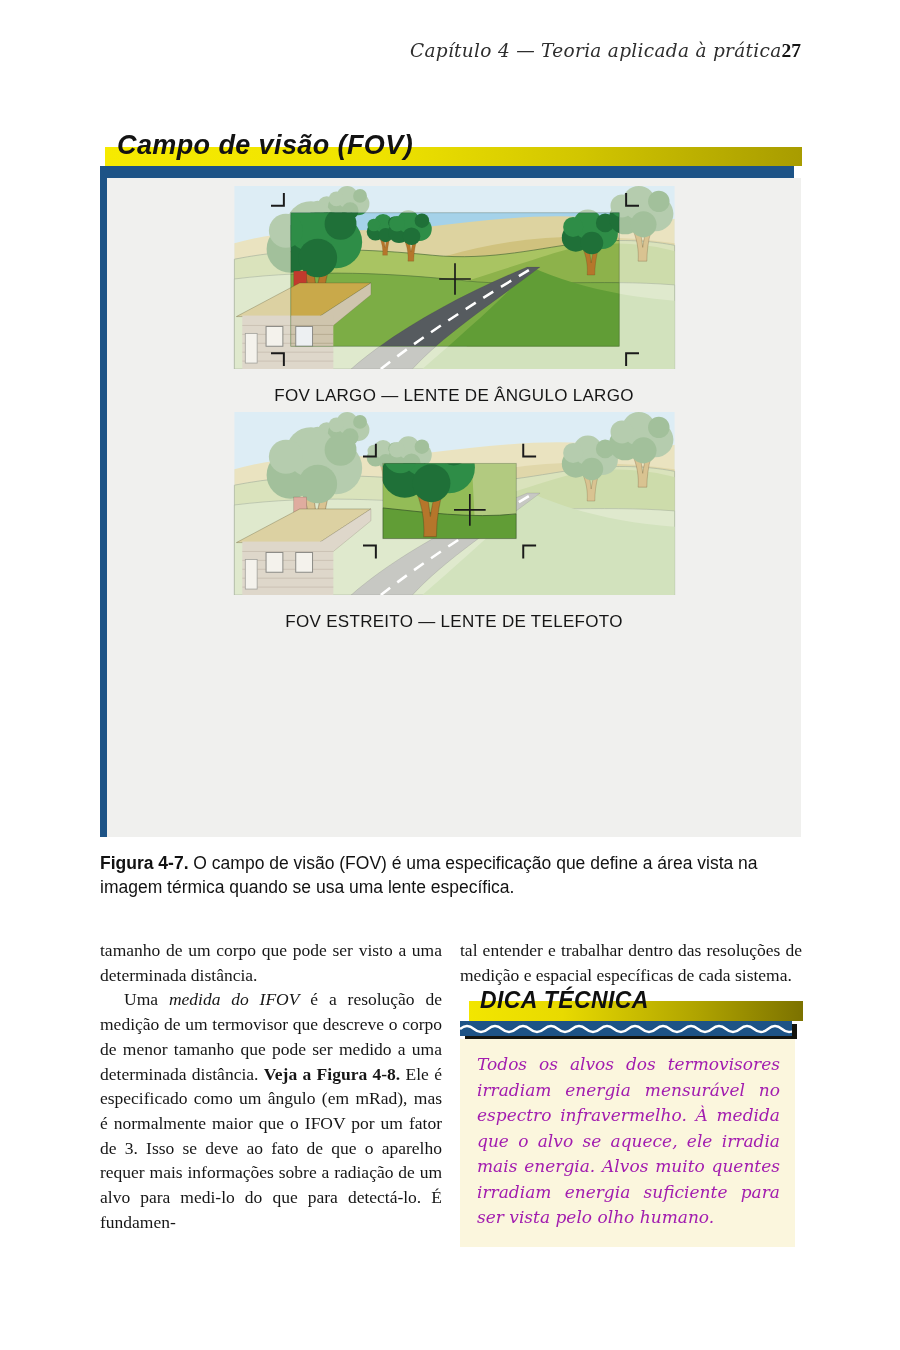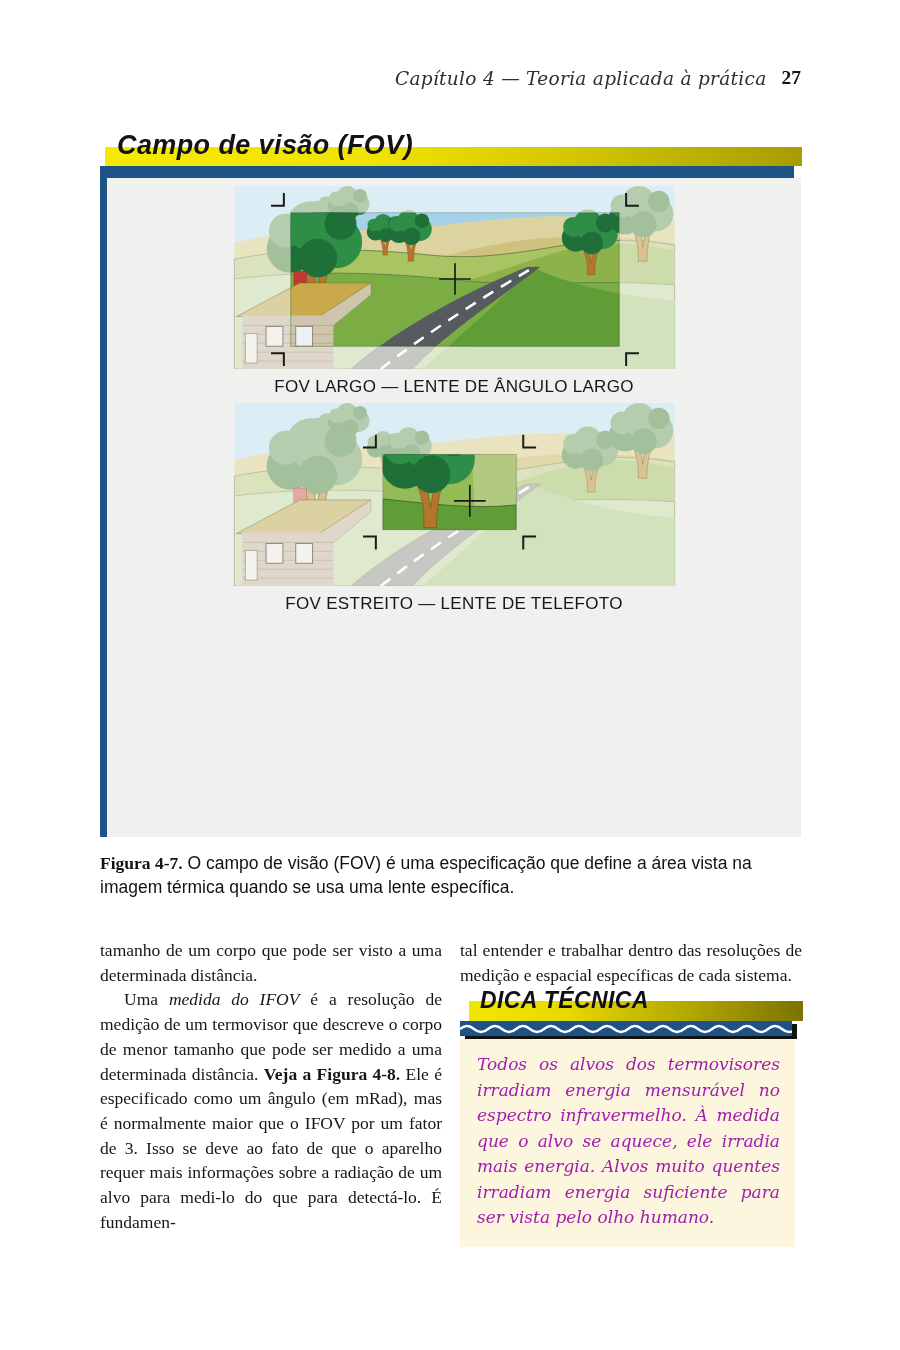--- a/index.html
+++ b/index.html
@@ -1,59 +1,59 @@
 <!DOCTYPE html>
 <html><head>
 <meta charset="utf-8">
 <style>
   html,body{margin:0;padding:0;}
   body{
     width:900px;height:1350px;background:#ffffff;position:relative;overflow:hidden;
     font-family:"Liberation Serif",serif;
   }
   
-  .running-head{position:absolute;top:67px;right:99px;display:flex;align-items:center;gap:15px;}
+  .running-head{position:absolute;top:40px;right:99px;display:flex;align-items:flex-start;}
   .rh-text{font:italic 400 18.5px "DejaVu Serif",serif;color:#2e2e2e;letter-spacing:.3px;}
   .rh-num{font:700 19.5px "Liberation Serif",serif;color:#141414;}
 
   
   .sec-yellow{position:absolute;left:105px;top:147px;width:697px;height:19px;
     background:linear-gradient(90deg,#f6ea00 0%,#f0e400 38%,#d2c600 68%,#a89c00 100%);}
   .sec-blue{position:absolute;left:100px;top:166px;width:694px;height:12px;background:#1d5386;}
   .sec-title{position:absolute;left:117px;top:130px;
     font:italic 700 27px "Liberation Sans",sans-serif;color:#131313;letter-spacing:.4px;}
 
   
   .figure-panel{position:absolute;left:100px;top:178px;width:701px;height:659px;
     background:#f0f0ee;border-left:7px solid #1d5386;box-sizing:border-box;
     display:flex;flex-direction:column;align-items:center;padding-top:8px;}
   figure{margin:0;display:flex;flex-direction:column;align-items:center;}
   figure + figure{margin-top:6px;}
-  figcaption{font:400 17px "Liberation Sans",sans-serif;color:#161616;margin-top:8px;letter-spacing:.3px;}
+  figcaption{font:400 17px "Liberation Sans",sans-serif;color:#161616;margin-top:17px;letter-spacing:.3px;}
   svg.scene{display:block;}
 
   
   .pal-faded{
     --sky:#ddedf5;--hillfar:#eae3c0;--hillfar2:#e0d7aa;--hillmid:#dae3bc;--hillmid2:#cddcab;
     --field:#dfe9cd;--field2:#d2e2bd;--road:#c7c8c3;--roof:#dcd1a2;--wall:#ded7ca;--wline:#bcb2a2;
     --chimney:#dfac9f;--win:#f4f2ec;--leaf1:#b5ccae;--leaf2:#a2c09b;--trunk:#d9c391;--outline:#a8b3a0;
   }
   .pal-vivid{
     --sky:#a5d2e9;--hillfar:#ddd3a0;--hillfar2:#d0c27e;--hillmid:#a9c462;--hillmid2:#8db24b;
     --field:#7cad45;--field2:#619d36;--road:#565b5f;--roof:#c9a94a;--wall:#cfc5ad;--wline:#a3977a;
     --chimney:#c23a2d;--win:#edf0f2;--leaf1:#2e8d47;--leaf2:#1f7038;--trunk:#b5762b;--outline:#4a6b38;
   }
   .marks path{stroke:#1a1a1a;stroke-width:2;fill:none;}
   .marks .cross{stroke-width:1.7;}
   .fovline{fill:none;stroke:rgba(40,60,40,.28);stroke-width:1;}
 
   
   .fig-caption{position:absolute;left:100px;top:851px;width:703px;margin:0;
     font-family:"Liberation Sans",sans-serif;font-size:17.5px;line-height:24px;color:#121212;}
-  .fig-caption b{font-weight:700;font-family:Liberation Serif, serif;}
+  .fig-caption b{font-weight:700;}
 
   
   .col{position:absolute;top:938px;width:342px;font-family:"Liberation Serif",serif;
     font-size:17.5px;line-height:24.7px;text-align:justify;color:#161616;}
   .col p{margin:0;}
   .col .indent{text-indent:24px;font-family:Liberation Serif, serif;}
   .col-left{left:100px;}
   .col-right{left:460px;}
 
   

